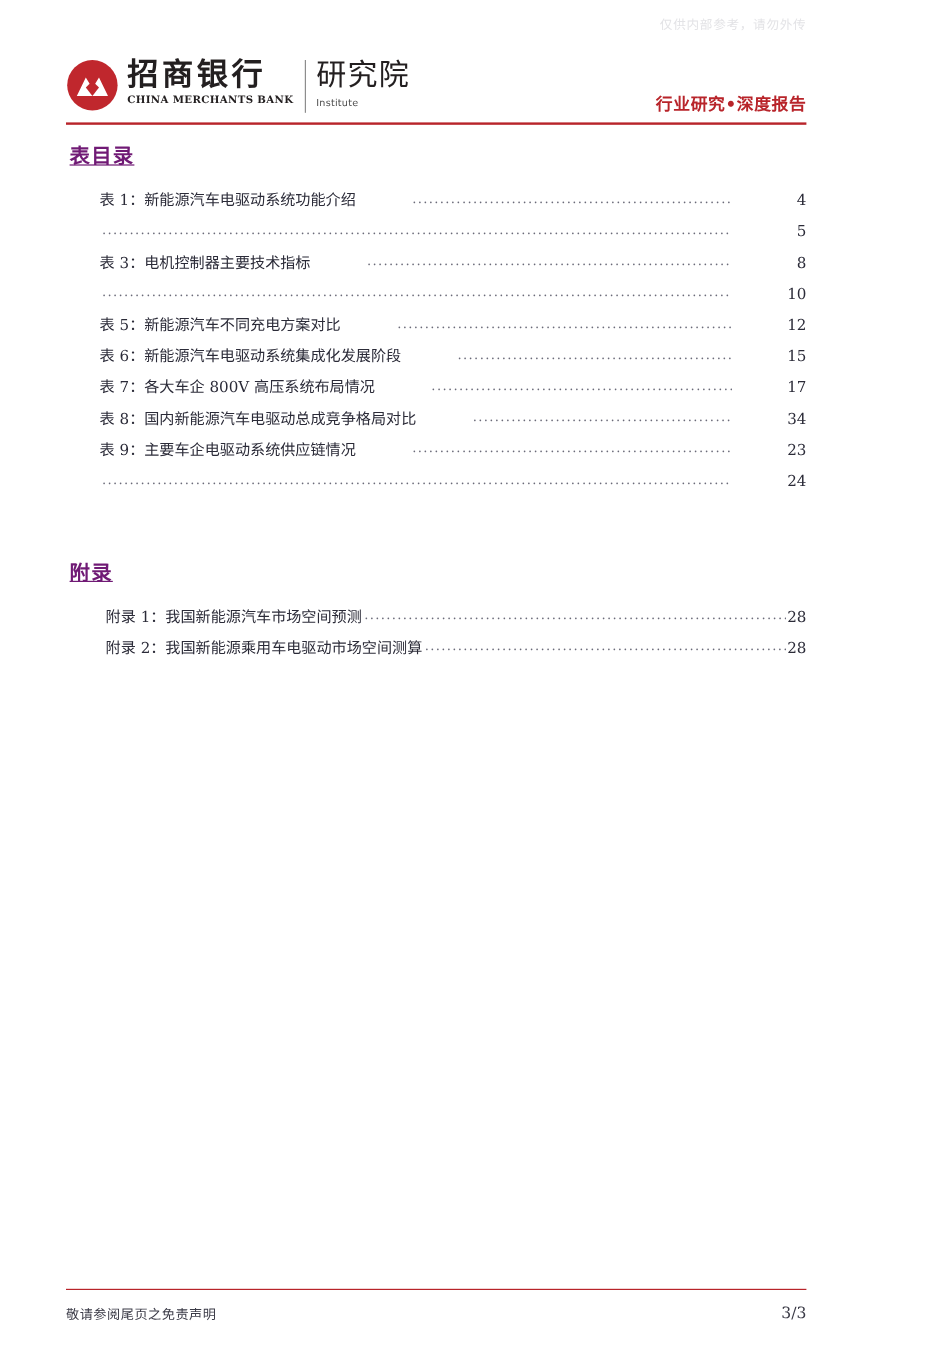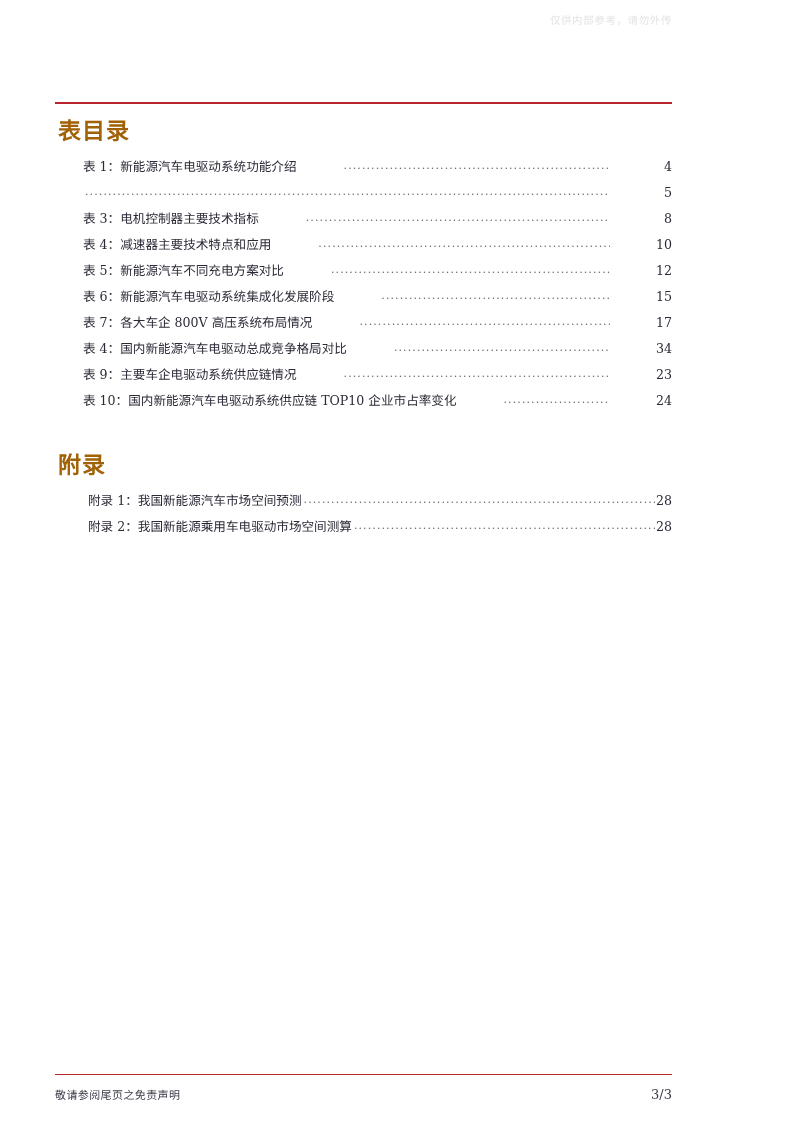--- a/index.html
+++ b/index.html
@@ -130,25 +130,26 @@
   
   .toc {
     position: absolute;
     top: 118px;
     left: 55px;
     right: 55px;
   }
   .section-heading {
     font-family: "DejaVu Sans", "Liberation Sans", sans-serif;
     font-weight: bold;
-    font-size: 23px;
+    font-size: 17px;
     letter-spacing: 1px;
-    color: #a16207;
+    color: #701a75;
     margin: 0 0 10px 3px;
     line-height: 26px;
+    text-decoration: underline;
   }
   .toc-list {
     list-style: none;
     margin: 0;
     padding: 0;
   }
   .toc-row {
     display: flex;
     align-items: baseline;
     font-family: "DejaVu Serif", "Liberation Serif", serif;
@@ -173,21 +174,21 @@
     font-size: 11px;
     letter-spacing: 1.1px;
   }
   .toc-page {
     flex: 0 0 auto;
     text-align: right;
     min-width: 16px;
     color: #2b2b38;
   }
 
-  .toc-appendix-block { margin-top: 38px; }
+  .toc-appendix-block { margin-top: 51px; }
 
   
   .footer-rule {
     position: absolute;
     left: 55px;
     right: 55px;
     bottom: 47px;
     height: 1.4px;
     background: #b8242a;
   }
@@ -215,20 +216,41 @@
     white-space: nowrap;
   }
 </style>
 </head>
 <body>
 
 <div class="page">
 
   <div class="watermark">仅供内部参考，请勿外传</div>
 
+  <div class="masthead">
+    <div class="brand">
+      <span class="emblem">
+        <svg viewBox="0 0 44 44" width="44" height="44" aria-hidden="true">
+          <circle cx="22" cy="22" r="21" fill="#c0272d"></circle>
+          <path d="M9 31 L16.5 15.5 L22 24.5 L27.5 15.5 L35 31 Z" fill="#ffffff"></path>
+          <path d="M16.5 24 L22 31 L27.5 24 L22 18.5 Z" fill="#c0272d"></path>
+        </svg>
+      </span>
+      <span class="brand-cn">
+        <span class="brand-cn-main">招商银行</span>
+        <span class="brand-cn-sub">CHINA MERCHANTS BANK</span>
+      </span>
+      <span class="brand-divider"></span>
+      <span class="brand-inst">
+        <span class="brand-inst-main">研究院</span>
+        <span class="brand-inst-sub">Institute</span>
+      </span>
+    </div>
+    <div class="masthead-tag">行业研究•深度报告</div>
+  </div>
   <div class="masthead-rule"></div>
 
   <div class="toc">
 
     <h2 class="section-heading">表目录</h2>
     <ul class="toc-list">
       <li class="toc-row toc-indent-tables">
         <span class="toc-label">表 1：新能源汽车电驱动系统功能介绍</span>
         <span class="toc-dots">......................................................................................................................................</span>
         <span class="toc-page">4</span>
@@ -236,51 +258,49 @@
       <li class="toc-row toc-indent-tables">
         <span class="toc-dots">......................................................................................................................................</span>
         <span class="toc-page">5</span>
       </li>
       <li class="toc-row toc-indent-tables">
         <span class="toc-label">表 3：电机控制器主要技术指标</span>
         <span class="toc-dots">......................................................................................................................................</span>
         <span class="toc-page">8</span>
       </li>
       <li class="toc-row toc-indent-tables">
-        <span class="toc-label">表 4：减速器主要技术特点和应用</span>
         <span class="toc-dots">......................................................................................................................................</span>
         <span class="toc-page">10</span>
       </li>
       <li class="toc-row toc-indent-tables">
         <span class="toc-label">表 5：新能源汽车不同充电方案对比</span>
         <span class="toc-dots">......................................................................................................................................</span>
         <span class="toc-page">12</span>
       </li>
       <li class="toc-row toc-indent-tables">
         <span class="toc-label">表 6：新能源汽车电驱动系统集成化发展阶段</span>
         <span class="toc-dots">......................................................................................................................................</span>
         <span class="toc-page">15</span>
       </li>
       <li class="toc-row toc-indent-tables">
         <span class="toc-label">表 7：各大车企 800V 高压系统布局情况</span>
         <span class="toc-dots">......................................................................................................................................</span>
         <span class="toc-page">17</span>
       </li>
       <li class="toc-row toc-indent-tables">
-        <span class="toc-label">表 4：国内新能源汽车电驱动总成竞争格局对比</span>
+        <span class="toc-label">表 8：国内新能源汽车电驱动总成竞争格局对比</span>
         <span class="toc-dots">......................................................................................................................................</span>
         <span class="toc-page">34</span>
       </li>
       <li class="toc-row toc-indent-tables">
         <span class="toc-label">表 9：主要车企电驱动系统供应链情况</span>
         <span class="toc-dots">......................................................................................................................................</span>
         <span class="toc-page">23</span>
       </li>
       <li class="toc-row toc-indent-tables">
-        <span class="toc-label">表 10：国内新能源汽车电驱动系统供应链 TOP10 企业市占率变化</span>
         <span class="toc-dots">......................................................................................................................................</span>
         <span class="toc-page">24</span>
       </li>
     </ul>
 
     <div class="toc-appendix-block">
       <h2 class="section-heading">附录</h2>
       <ul class="toc-list">
         <li class="toc-row toc-indent-appendix">
           <span class="toc-label">附录 1：我国新能源汽车市场空间预测</span>

